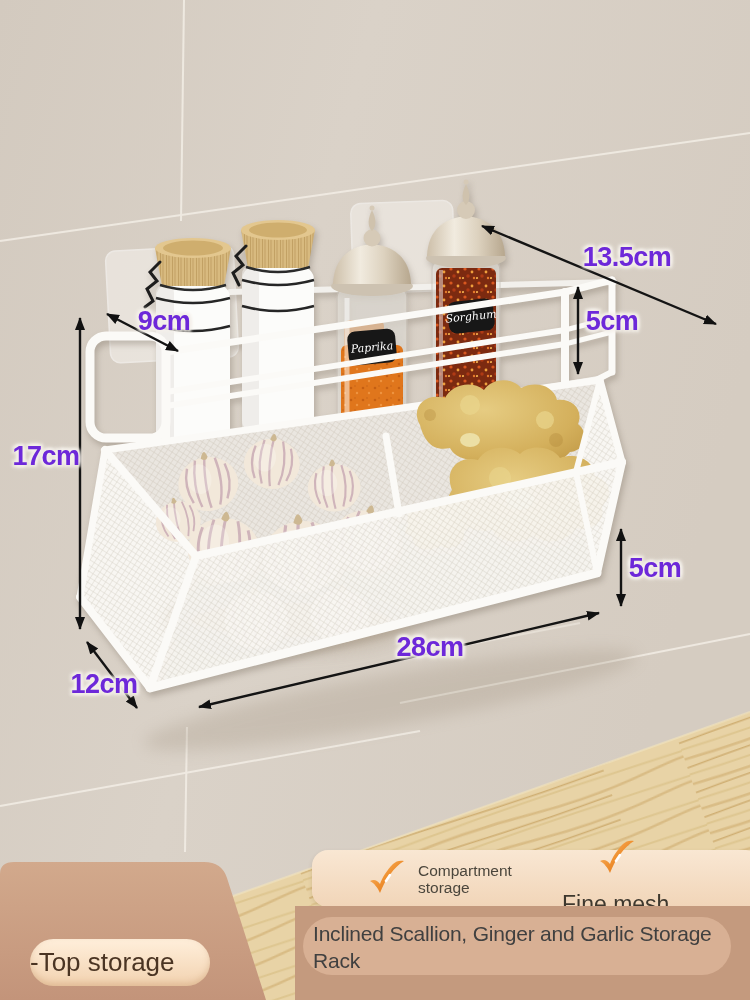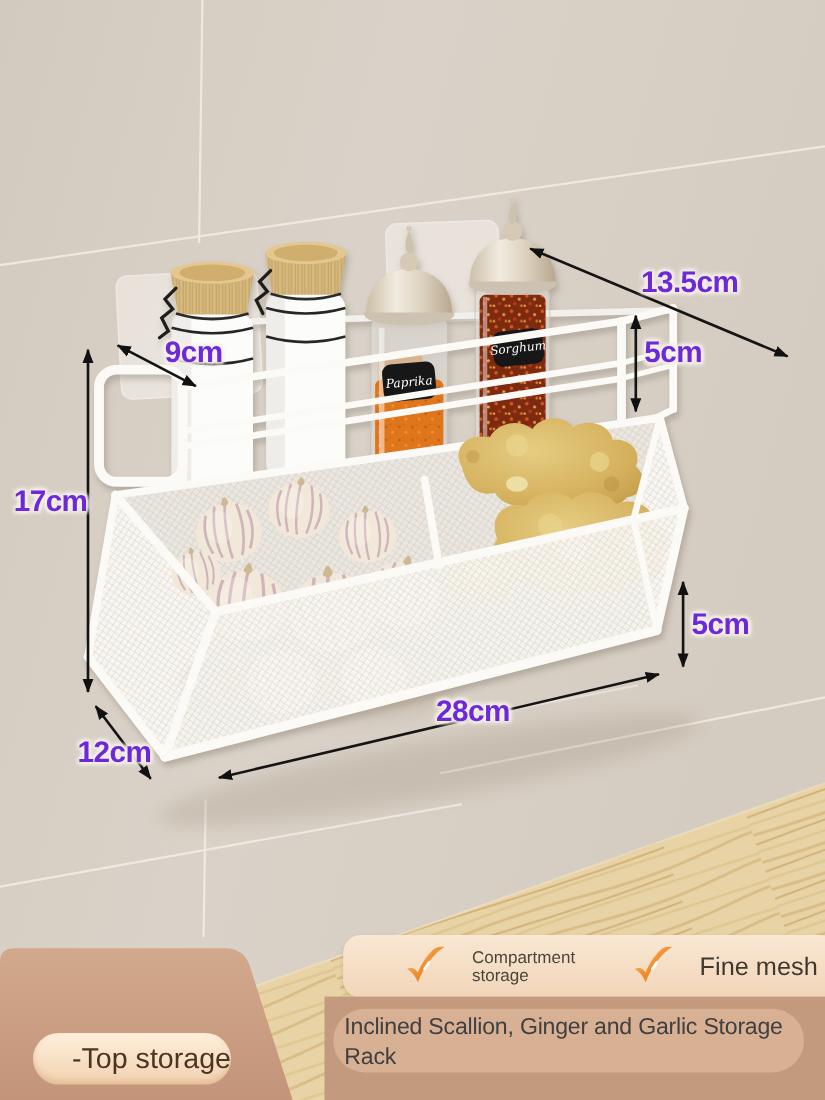--- a/index.html
+++ b/index.html
@@ -7,28 +7,28 @@
          background:#d8d0c6;font-family:"Liberation Sans",sans-serif;}
   .stage svg.scene{position:absolute;left:0;top:0;}
   .dim{position:absolute;transform:translate(-50%,-50%);font-weight:700;font-size:27px;
        color:#6d28d9;white-space:nowrap;letter-spacing:-0.5px;
        text-shadow:-2px -2px 3px #f4f0ea,2px -2px 3px #f4f0ea,-2px 2px 3px #f4f0ea,
                    2px 2px 3px #f4f0ea,0 0 7px #f4f0ea;}
   .variant-title{position:absolute;left:22px;top:872px;width:230px;font-size:37px;
        font-weight:700;color:#ffffff;letter-spacing:0.5px;}
   .variant-pill{position:absolute;left:30px;top:939px;width:180px;height:47px;
        border-radius:24px;background:linear-gradient(180deg,#ffefdb,#f2d2b0);
-       display:flex;align-items:center;justify-content:flex-end;
+       display:flex;align-items:center;justify-content:flex-start;
        font-size:26px;color:#4a3423;box-shadow:inset 0 -3px 6px rgba(190,140,95,.35);}
   .feature-card{position:absolute;left:312px;top:850px;width:450px;height:57px;
        border-radius:16px;background:linear-gradient(180deg,#f9e7d3,#f1d5b8);
        display:flex;align-items:center;padding-left:54px;box-sizing:border-box;
        box-shadow:0 2px 4px rgba(120,90,60,.18);}
-  .feature-item{display:flex;align-items:center;gap:23px;}
-  .feature-item + .feature-item{margin-left:34px;}
+  .feature-item{display:flex;align-items:center;gap:12px;}
+  .feature-item + .feature-item{margin-left:34px;flex-direction:column;}
   .check-svg{width:40px;height:40px;flex:0 0 auto;}
   .feature-label-sm{font-size:15.5px;line-height:17px;color:#4b463c;width:110px;}
   .feature-label-lg{font-size:23px;color:#3e382e;}
   .title-strip{position:absolute;left:295px;top:906px;width:455px;height:94px;
        background:#c49a7e;}
   .title-inner{position:absolute;left:8px;top:11px;width:428px;height:58px;
        background:#d8b094;color:#404040;font-size:21px;line-height:27px;
        padding:3px 10px;box-sizing:border-box;letter-spacing:-0.2px;border-radius:29px;}
 </style>
 </head>
@@ -279,21 +279,21 @@
     <line x1="87" y1="642" x2="137" y2="708" marker-start="url(#ah)" marker-end="url(#ah)"></line>
     <line x1="199" y1="707" x2="599" y2="613" marker-start="url(#ah)" marker-end="url(#ah)"></line>
     <line x1="621" y1="529" x2="621" y2="606" marker-start="url(#ah)" marker-end="url(#ah)"></line>
   </g>
 
   <path d="M0,874 Q0,862 14,862 L204,862 Q222,862 227,878 L266,1000 L0,1000 Z" fill="url(#panelG)"></path>
 </svg>
 
 <div class="dim" style="left:627px;top:257px">13.5cm</div>
 <div class="dim" style="left:612px;top:321px">5cm</div>
-<div class="dim" style="left:176px;top:321px">9cm</div>
+<div class="dim" style="left:164px;top:321px">9cm</div>
 <div class="dim" style="left:46px;top:456px">17cm</div>
 <div class="dim" style="left:104px;top:684px">12cm</div>
 <div class="dim" style="left:430px;top:647px">28cm</div>
 <div class="dim" style="left:655px;top:568px">5cm</div>
 
 <div class="variant-pill">
   <span>-Top storage</span>
 </div>
 
 <div class="feature-card">

